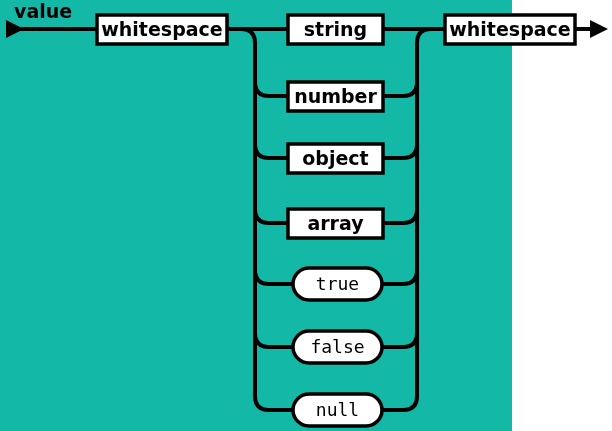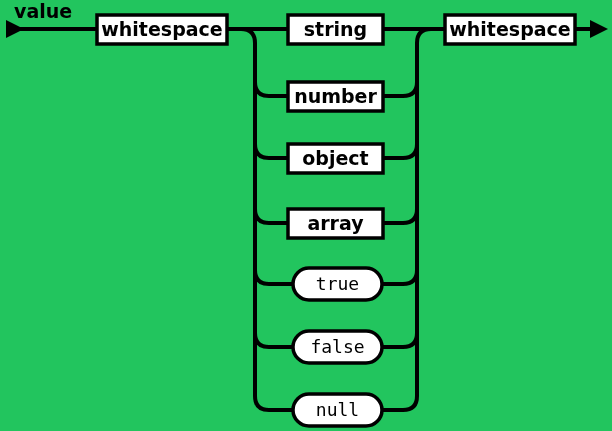--- a/index.html
+++ b/index.html
@@ -8,23 +8,23 @@
     background: #ffffff;
   }
   body {
     width: 612px;
     height: 431px;
     overflow: hidden;
     font-family: "Liberation Sans", sans-serif;
   }
   #diagram-root {
     position: relative;
-    width: 612px;
+    width: 512px;
     height: 431px;
-    background: #22c55e;
+    background: #14b8a6;
   }
   svg.rail {
     position: absolute;
     top: 0;
     left: 0;
     width: 612px;
     height: 431px;
     display: block;
   }
   .rail-line {

